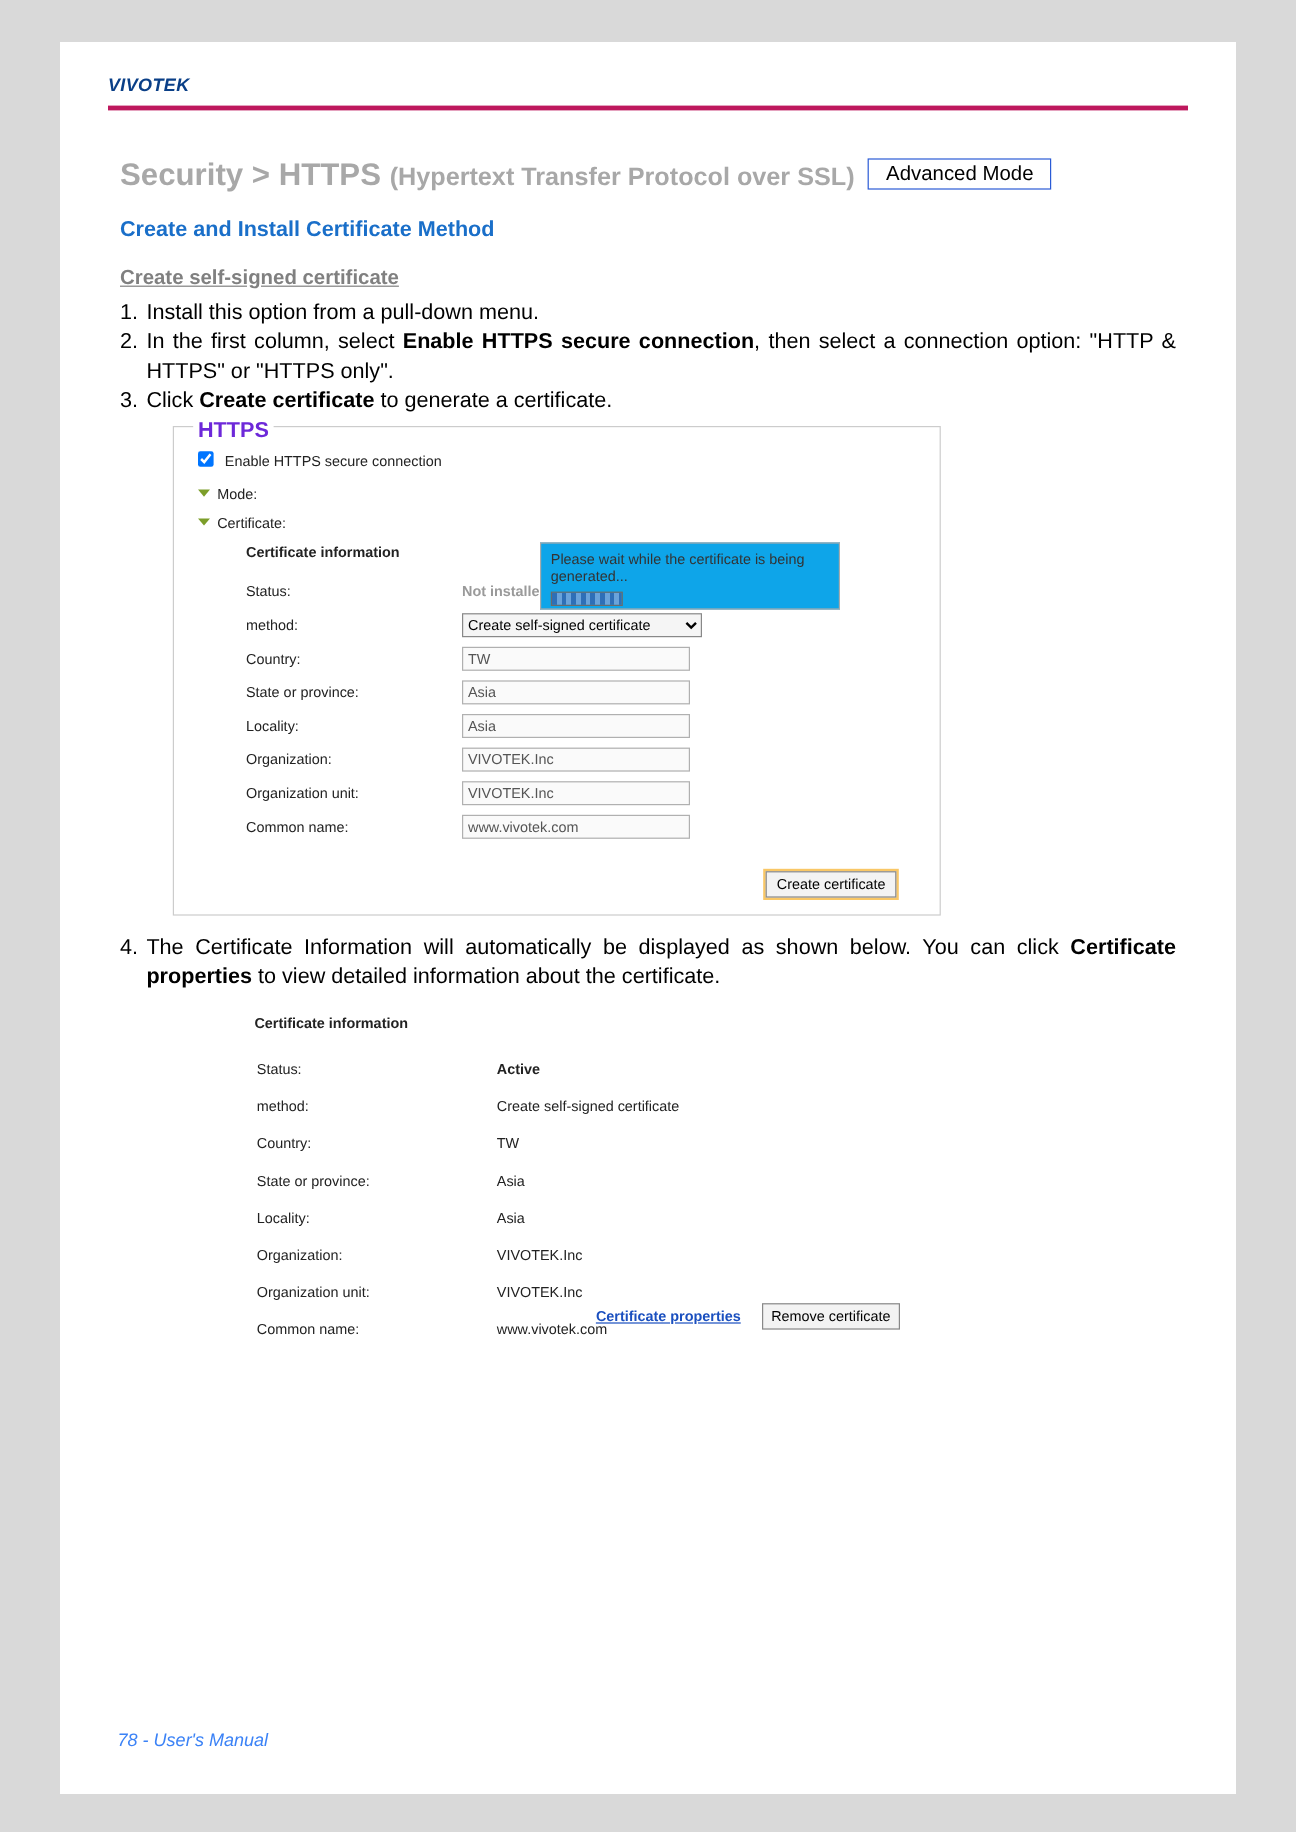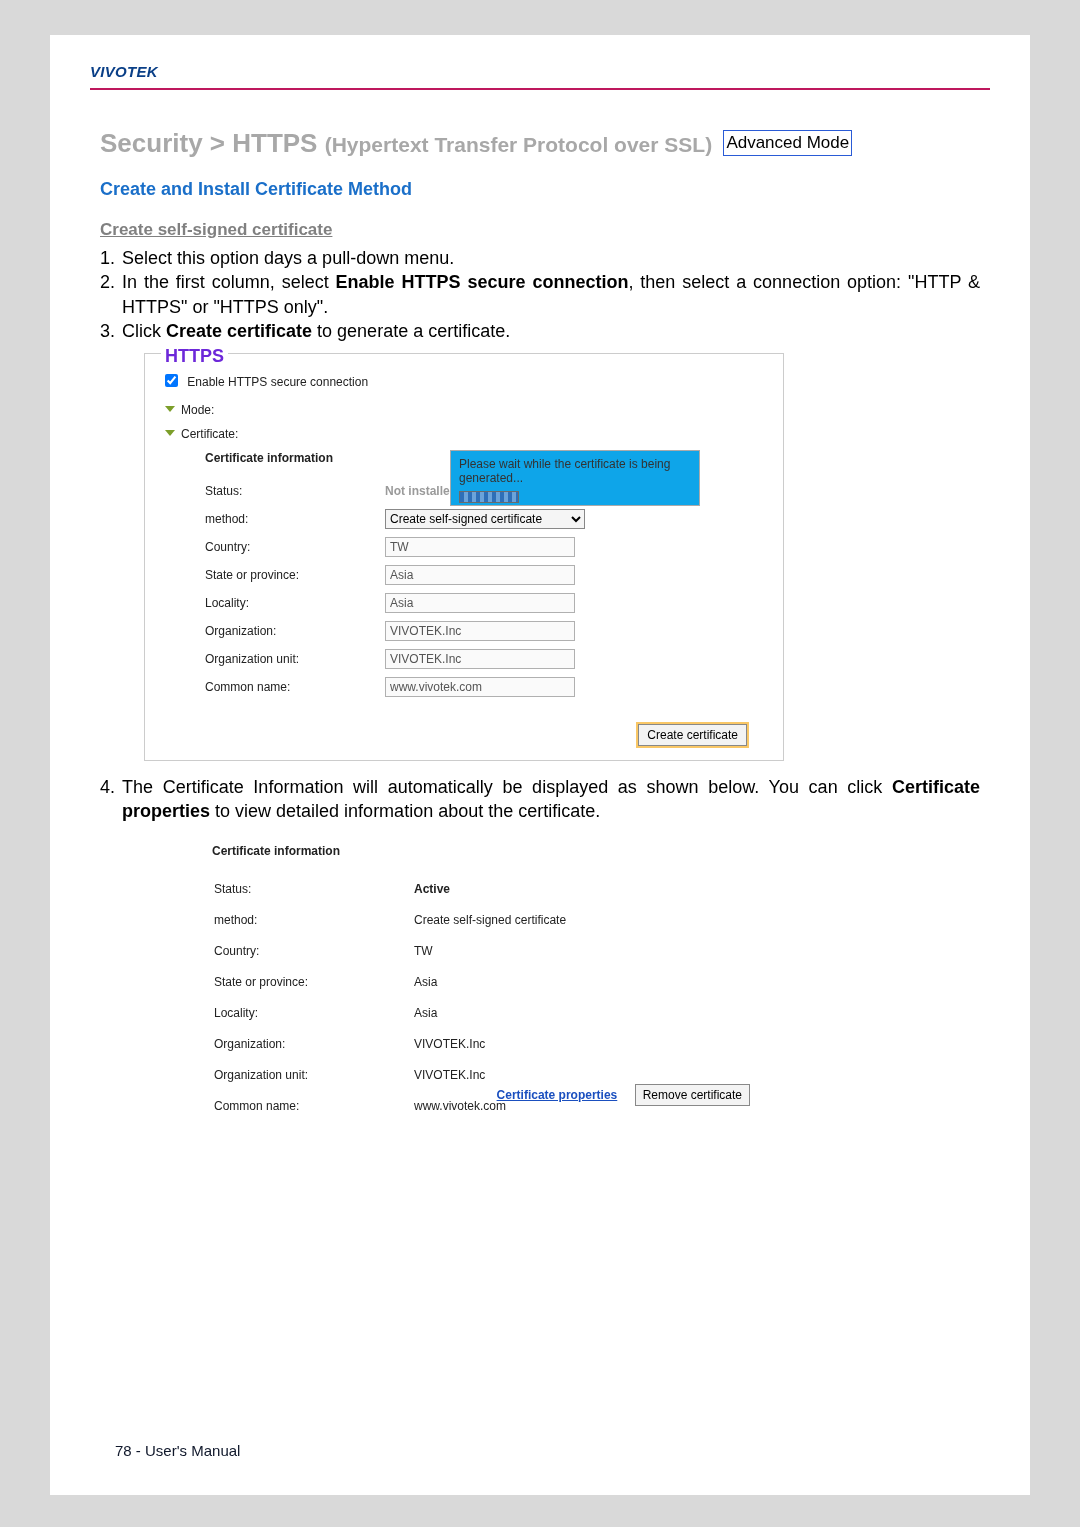--- a/index.html
+++ b/index.html
@@ -19,37 +19,37 @@
     height: 1460px;
     padding: 28px 40px 0 40px;
   }
   .brand {
     color: #0a3f87;
     font-style: italic;
     font-weight: bold;
     font-size: 15px;
     letter-spacing: 0.3px;
     padding-bottom: 8px;
-    border-bottom: 2px solid #be185d;
+    border-bottom: 4px solid #be185d;
   }
   .content { padding: 38px 10px 0 10px; }
   .hline {
     font-size: 26px;
     font-weight: bold;
     color: #a8a8a8;
     margin-bottom: 20px;
   }
   .hline .sub { font-size: 21px; }
   .badge {
     display: inline-block;
     border: 1px solid #2a5bd6;
     color: #000;
     font-size: 17px;
     font-weight: normal;
-    padding: 2px 2px;
+    padding: 2px 14px;
     vertical-align: 4px;
     margin-left: 4px;
     background: #fff;
     text-align: center;
   }
   .para {
     font-size: 18px;
     color: #000;
     line-height: 1.35;
     text-align: justify;
@@ -178,22 +178,22 @@
     cursor: pointer;
   }
   .btn-remove {
     border: 1px solid #888; background: #f3f3f3;
     font-size: 12px; padding: 3px 7px; margin-left: 14px;
     color: #000;
   }
   .shot2-actions { position:absolute; right:10px; bottom:8px; }
 
   .footer {
-    position: absolute; left: 65px; bottom: 36px;
-    color: #0f172a; font-size: 15px;
+    position: absolute; left: 48px; bottom: 36px;
+    color: #3b82f6; font-style: italic; font-size: 15px;
   }
 </style>
 </head>
 <body>
 
 <div class="page">
   <div class="brand">VIVOTEK</div>
 
   <div class="content">
 
@@ -205,21 +205,21 @@
 
 
     <div class="h2">Create and Install Certificate Method</div>
 
 
     <div class="h3">Create self-signed certificate</div>
 
     <div class="steps">
       <div class="step">
         <span class="num">1.</span>
-        <span class="txt">Select this option days a pull-down menu.</span>
+        <span class="txt">Install this option from a pull-down menu.</span>
       </div>
       <div class="step">
         <span class="num">2.</span>
         <span class="txt">
           <span>In the first column, select </span><span class="bold">Enable HTTPS secure connection</span><span>, then select a connection option: "HTTP &amp; HTTPS" or "HTTPS only".</span>
         </span>
       </div>
       <div class="step">
         <span class="num">3.</span>
         <span class="txt">

